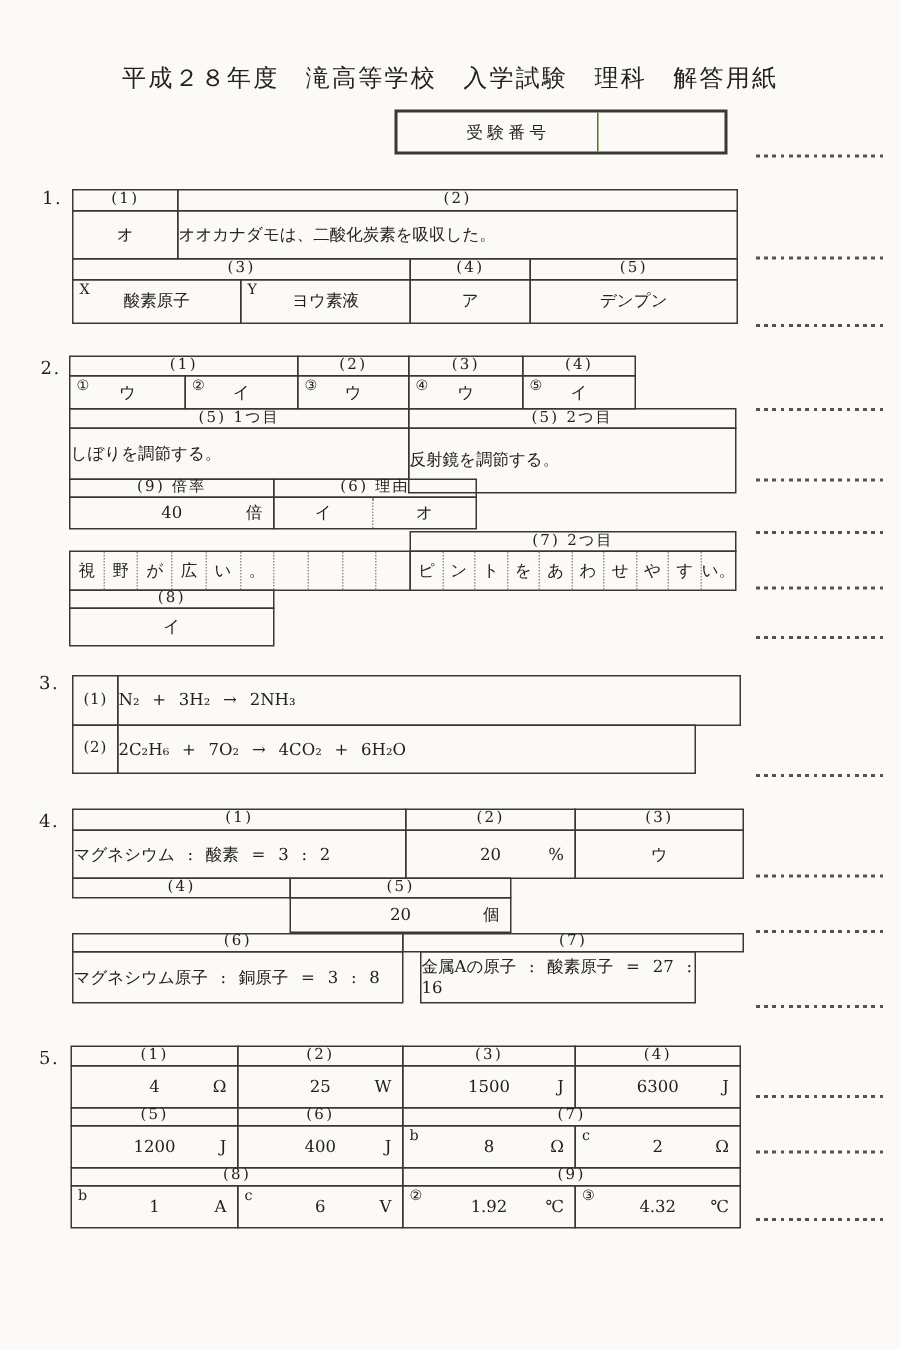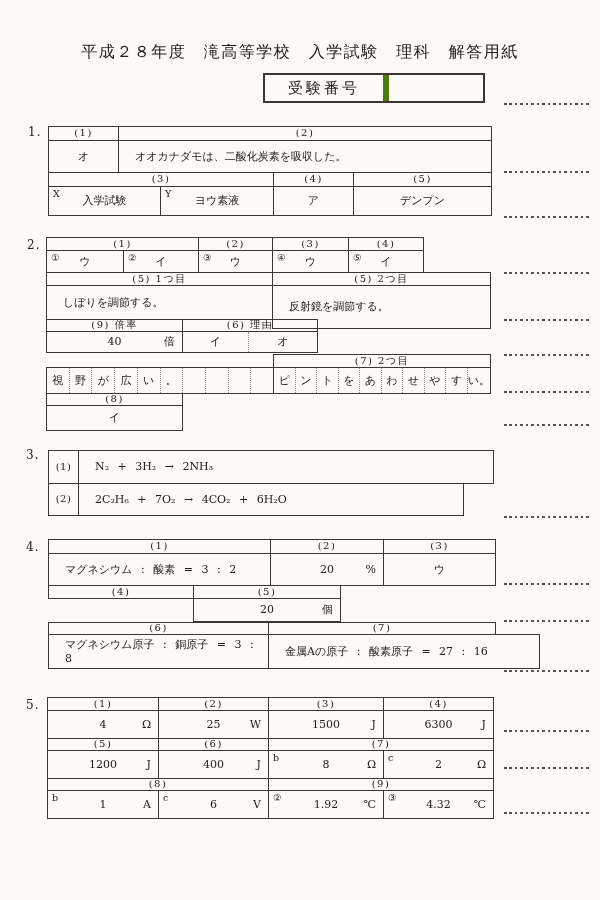--- a/index.html
+++ b/index.html
@@ -2,29 +2,29 @@
 <html><head>
 <meta charset="utf-8">
 <style>
   html,body{margin:0;padding:0;background:#d9d9d6;}
   .page{position:relative;width:600px;height:900px;margin:0 auto;background:#fbfaf7;
         font-family:"DejaVu Serif","Liberation Serif",serif;color:#23211d;overflow:hidden;}
   .title{position:absolute;left:0;top:42px;width:100%;text-align:center;
          font-size:16px;letter-spacing:1.5px;white-space:nowrap;}
   .examno{position:absolute;left:263px;top:73px;width:222px;height:30px;
           border:2px solid #3a382f;display:flex;box-sizing:border-box;}
-  .examno-label{width:118px;border-right:6px solid #4d7c0f;display:flex;align-items:center;
-                justify-content:center;font-size:15px;letter-spacing:3px;}
+  .examno-label{width:118px;border-right:1px solid #4d7c0f;display:flex;align-items:center;
+                justify-content:center;font-size:11px;letter-spacing:3px;padding-left:15px;}
   .examno-value{flex:1;}
   .qnum{position:absolute;font-size:12px;letter-spacing:1px;}
   .q{position:absolute;}
   .c{position:absolute;box-sizing:border-box;border:1px solid #3a382f;display:flex;
      align-items:center;justify-content:center;font-size:11px;line-height:1.25;}
   .hd{font-size:10px;letter-spacing:1.5px;white-space:nowrap;}
-  .left{justify-content:flex-start;padding-left:16px;}
+  .left{justify-content:flex-start;padding-left:0;}
   .spread{word-spacing:5px;}
   .vu .unit{position:absolute;right:7px;top:50%;transform:translateY(-50%);}
   .lbl{position:absolute;left:4px;top:1px;font-size:9.5px;letter-spacing:0;}
   .charrow{padding:0;align-items:stretch;justify-content:stretch;}
   .ch{flex:1 1 0;display:flex;align-items:center;justify-content:center;
       border-left:1px dotted #96938a;font-size:11px;}
   .ch:first-child{border-left:none;}
   .split{padding:0;align-items:stretch;justify-content:stretch;}
   .half{display:flex;align-items:center;justify-content:center;}
   .half.second{border-left:1px dotted #96938a;}
@@ -63,21 +63,21 @@
   <div class="q" style="left:48px;top:126px;width:445px;height:90px">
     <div class="c hd" style="left:0;top:0;width:71px;height:15px">(1)</div>
     <div class="c hd" style="left:70px;top:0;width:374px;height:15px">(2)</div>
     <div class="c" style="left:0;top:14px;width:71px;height:33px">オ</div>
     <div class="c left" style="left:70px;top:14px;width:374px;height:33px">オオカナダモは、二酸化炭素を吸収した。</div>
     <div class="c hd" style="left:0;top:46px;width:226px;height:15px">(3)</div>
     <div class="c hd" style="left:225px;top:46px;width:81px;height:15px">(4)</div>
     <div class="c hd" style="left:305px;top:46px;width:139px;height:15px">(5)</div>
     <div class="c" style="left:0;top:60px;width:113px;height:30px">
       <span class="lbl">X</span>
-      <span>入学試験</span>
+      <span>酸素原子</span>
     </div>
     <div class="c" style="left:112px;top:60px;width:114px;height:30px">
       <span class="lbl">Y</span>
       <span>ヨウ素液</span>
     </div>
     <div class="c" style="left:225px;top:60px;width:81px;height:30px">ア</div>
     <div class="c" style="left:305px;top:60px;width:139px;height:30px">デンプン</div>
   </div>
 
   <div class="qnum" style="left:27px;top:238px">2.</div>
@@ -177,21 +177,21 @@
     <div class="c hd" style="left:0;top:46px;width:146px;height:14px">(4)</div>
     <div class="c hd" style="left:145px;top:46px;width:148px;height:14px">(5)</div>
     <div class="c vu" style="left:145px;top:59px;width:148px;height:24px">
       <span>20</span>
       <span class="unit">個</span>
     </div>
 
     <div class="c hd" style="left:0;top:83px;width:221px;height:13px">(6)</div>
     <div class="c hd" style="left:220px;top:83px;width:228px;height:13px">(7)</div>
     <div class="c left spread" style="left:0;top:95px;width:221px;height:35px">マグネシウム原子 : 銅原子 = 3 : 8</div>
-    <div class="c left spread" style="left:220px;top:95px;width:272px;height:35px">金属Aの原子 : 酸素原子 = 27 : 16</div>
+    <div class="c left spread" style="left:232px;top:95px;width:184px;height:35px">金属Aの原子 : 酸素原子 = 27 : 16</div>
   </div>
 
   <div class="qnum" style="left:26px;top:698px">5.</div>
   <div class="q" style="left:47px;top:697px;width:447px;height:122px">
     <div class="c hd" style="left:0;top:0;width:112px;height:14px">(1)</div>
     <div class="c hd" style="left:111px;top:0;width:111px;height:14px">(2)</div>
     <div class="c hd" style="left:221px;top:0;width:116px;height:14px">(3)</div>
     <div class="c hd" style="left:336px;top:0;width:111px;height:14px">(4)</div>
 
     <div class="c vu" style="left:0;top:13px;width:112px;height:29px">

